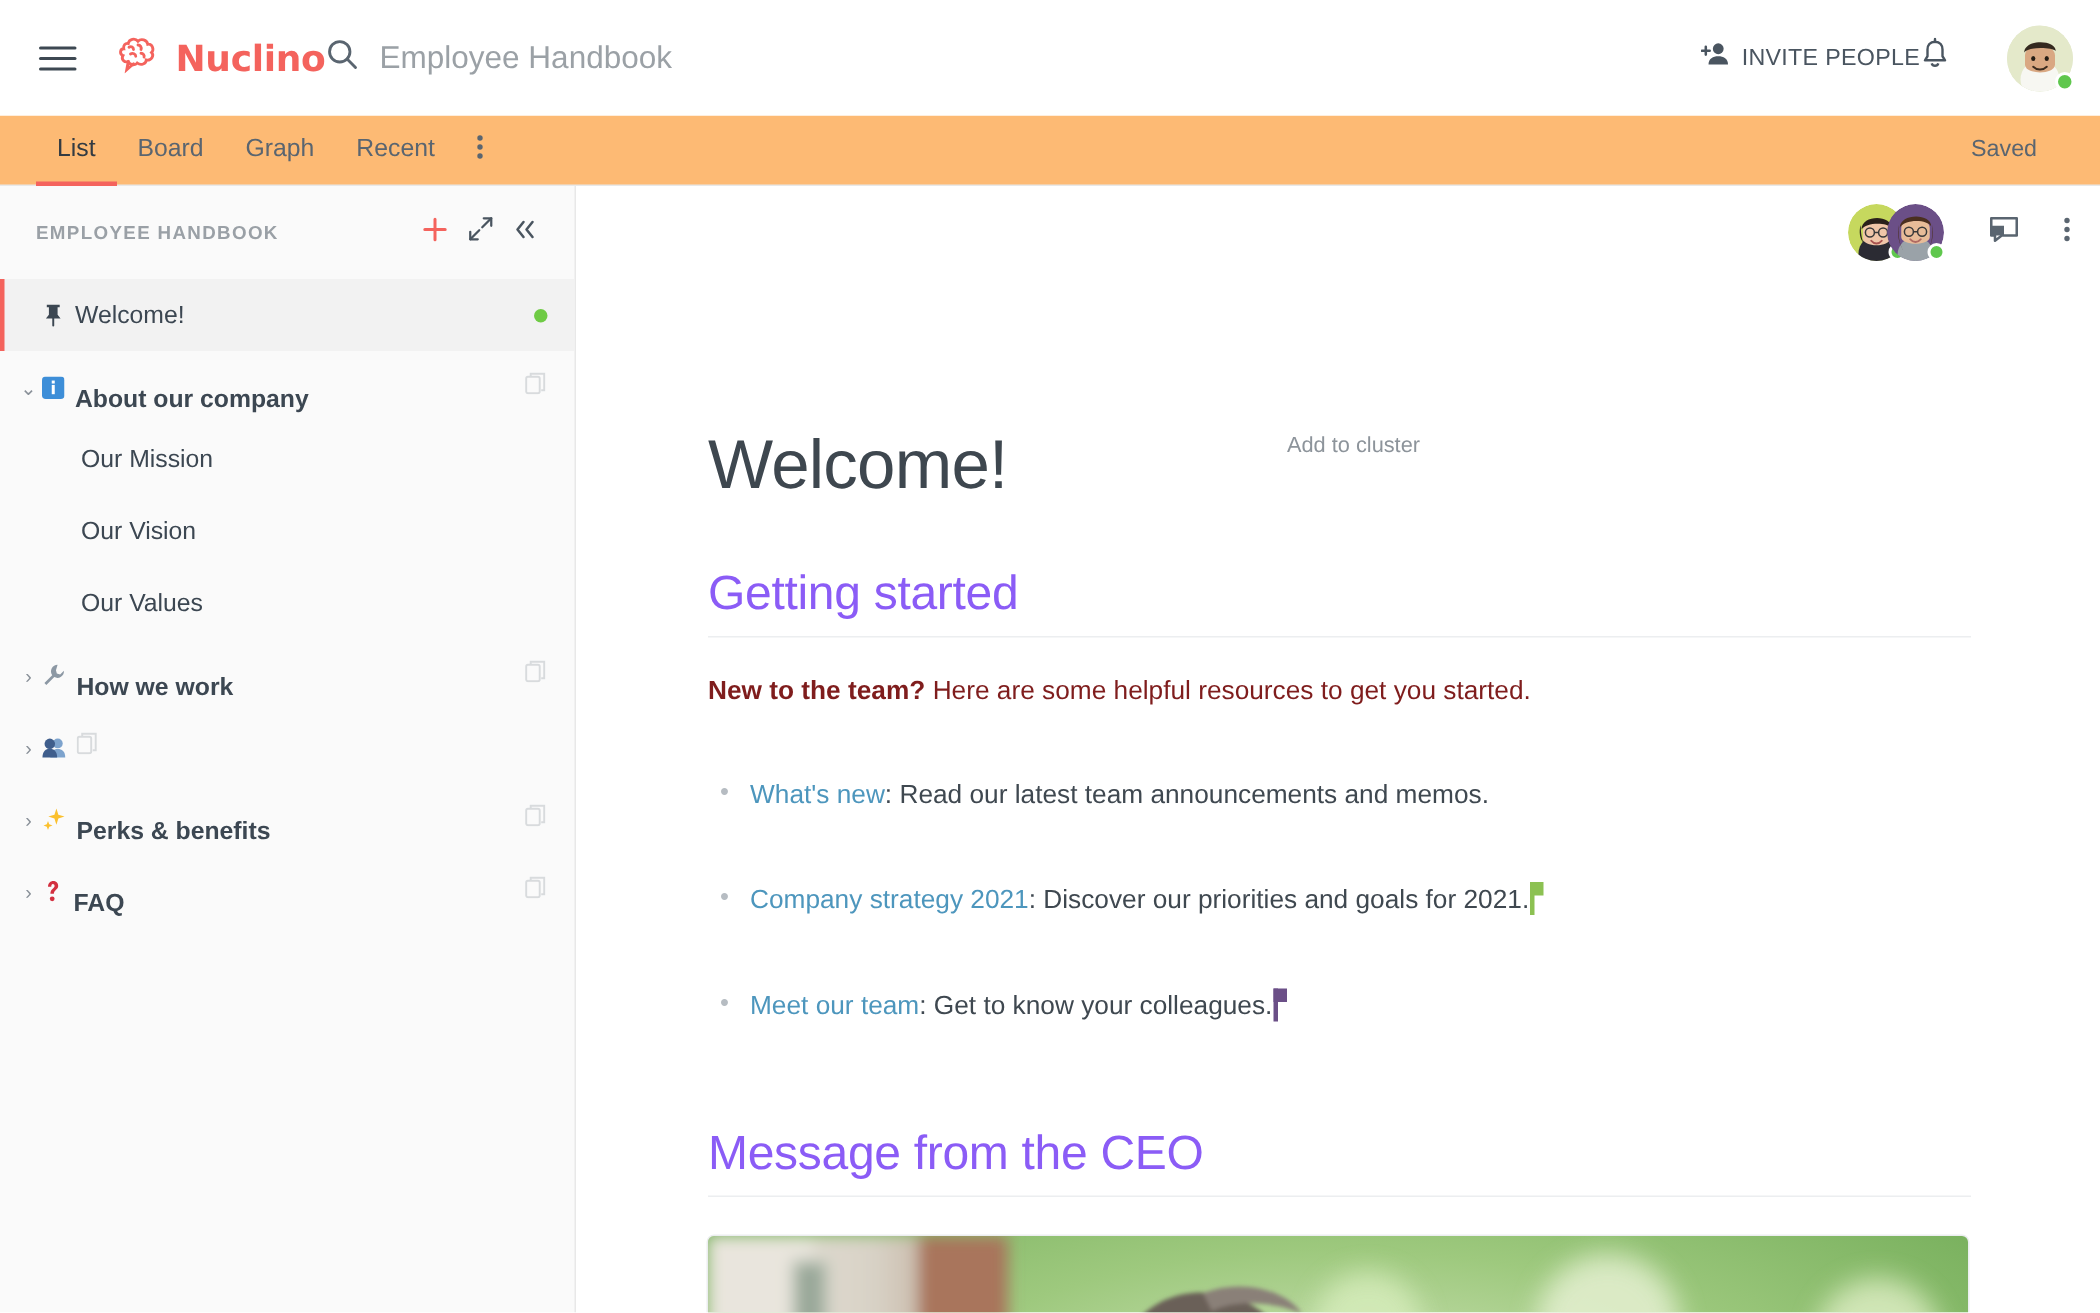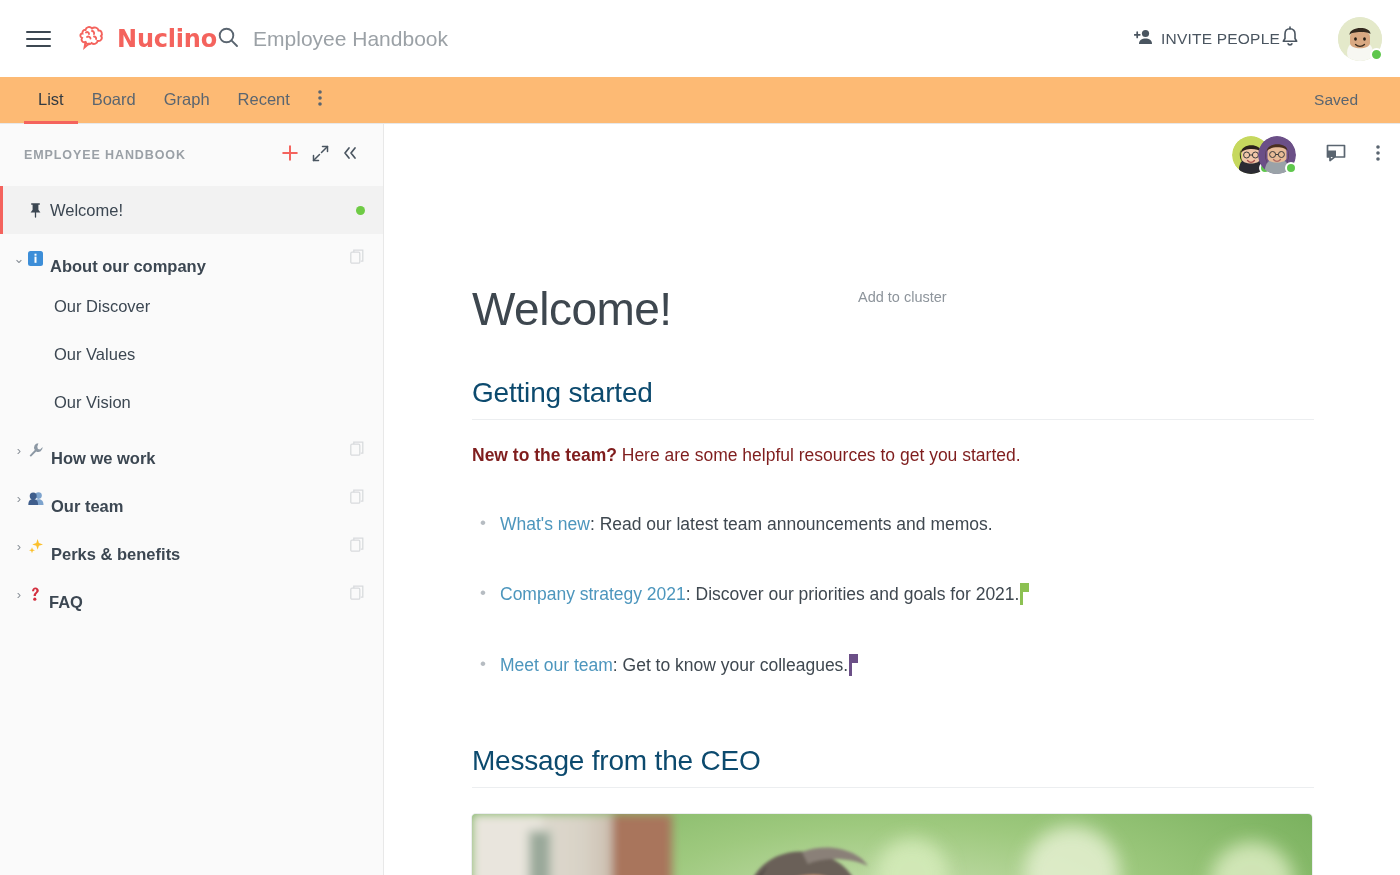--- a/index.html
+++ b/index.html
@@ -204,23 +204,23 @@
   }
   .doc-title {
     font-size: 46px;
     font-weight: 400;
     color: #3e474f;
     line-height: 1.1;
     margin-bottom: 42px;
     letter-spacing: -0.5px;
   }
   .h2 {
-    font-size: 28px;
+    font-size: 32px;
     font-weight: 400;
-    color: #0c4a6e;
+    color: #8b5cf6;
     padding-bottom: 10px;
     border-bottom: 1px solid #eceef0;
     margin-bottom: 22px;
     letter-spacing: -0.2px;
   }
   .para {
     font-size: 17.5px;
     color: #7f1d1d;
     line-height: 1.5;
     margin-bottom: 16px;
@@ -436,29 +436,29 @@
       <span class="nav-copy-icon">
         <svg width="15" height="15" viewBox="0 0 15 15">
           <rect x="0.8" y="3.2" width="9" height="11" rx="1.2" fill="none" stroke="#d3d6d9" stroke-width="1.3"></rect>
           <path d="M3.8 3.2 v-2 h9 v11 h-2" fill="none" stroke="#d3d6d9" stroke-width="1.3"></path>
         </svg>
       </span>
     </div>
 
     <div class="nav-item">
       <span class="nav-caret"></span>
-      <span class="nav-label child">Our Discover</span>
+      <span class="nav-label child">Our Mission</span>
+    </div>
+    <div class="nav-item">
+      <span class="nav-caret"></span>
+      <span class="nav-label child">Our Vision</span>
     </div>
     <div class="nav-item">
       <span class="nav-caret"></span>
       <span class="nav-label child">Our Values</span>
-    </div>
-    <div class="nav-item">
-      <span class="nav-caret"></span>
-      <span class="nav-label child">Our Vision</span>
     </div>
 
     <div class="nav-item">
       <span class="nav-caret">›</span>
       <span class="nav-emoji">
         <svg width="16" height="16" viewBox="0 0 16 16">
           <path d="M10.4 1.2 a4.4 4.4 0 0 0 -3.6 6.9 L1.6 13.4 l1.3 1.3 L8.2 9.4 A4.4 4.4 0 0 0 14.6 5.1 l-2.5 2.5 -2.2 -0.6 -0.6 -2.2 z" fill="#8c98a4"></path>
         </svg>
       </span>
       <span class="nav-label bold">How we work</span>
@@ -473,21 +473,20 @@
     <div class="nav-item">
       <span class="nav-caret">›</span>
       <span class="nav-emoji">
         <svg width="16" height="15" viewBox="0 0 16 15">
           <circle cx="10.5" cy="4.6" r="3.3" fill="#7da3cd"></circle>
           <path d="M5.5 14 C5.5 9.8 7.8 8.3 10.5 8.3 C13.2 8.3 15.5 9.8 15.5 14 Z" fill="#7da3cd"></path>
           <circle cx="5.2" cy="4.9" r="3.5" fill="#3f5e8c"></circle>
           <path d="M0.3 14 C0.3 9.6 2.6 8.1 5.2 8.1 C7.8 8.1 10.1 9.6 10.1 14 Z" fill="#3f5e8c"></path>
         </svg>
       </span>
-      <span class="nav-label bold">Our team</span>
       <span class="nav-copy-icon">
         <svg width="15" height="15" viewBox="0 0 15 15">
           <rect x="0.8" y="3.2" width="9" height="11" rx="1.2" fill="none" stroke="#d3d6d9" stroke-width="1.3"></rect>
           <path d="M3.8 3.2 v-2 h9 v11 h-2" fill="none" stroke="#d3d6d9" stroke-width="1.3"></path>
         </svg>
       </span>
     </div>
 
     <div class="nav-item">
       <span class="nav-caret">›</span>

